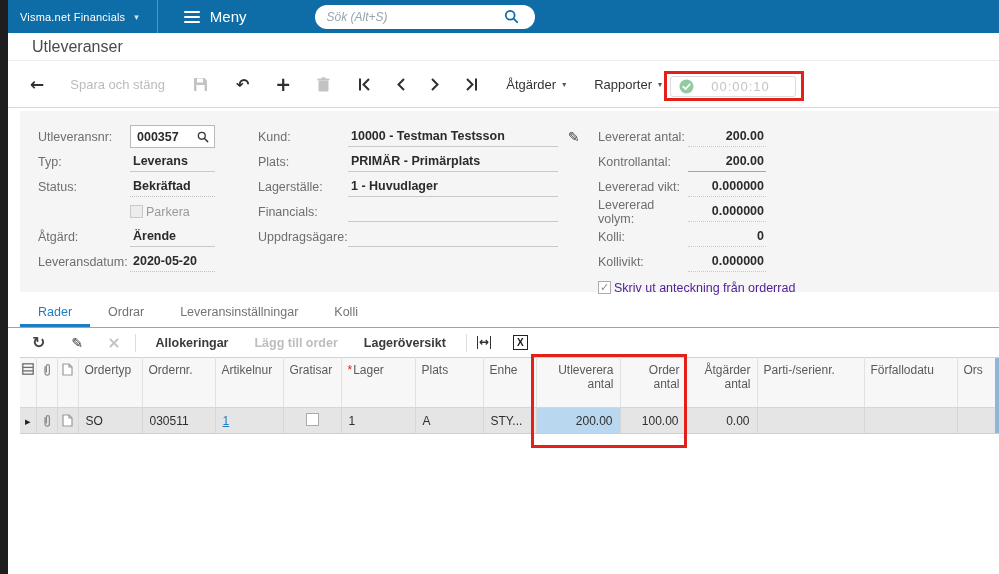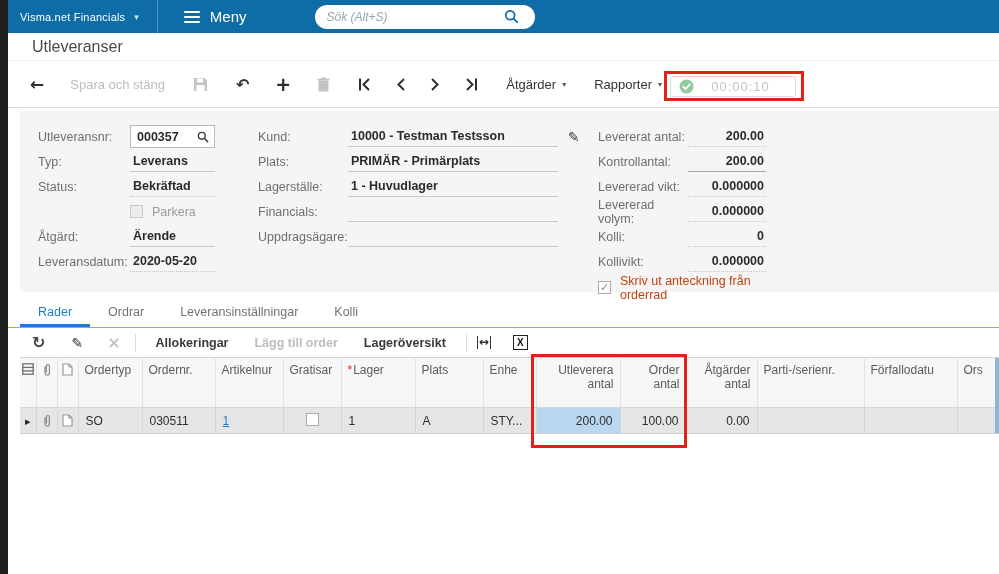--- a/index.html
+++ b/index.html
@@ -64,22 +64,22 @@
   .fcol1 .f-field { width:85px; }
   .fcol2 .f-field { width:210px; }
   .f-field.dotted { border-bottom:1px dotted #c3c3c3; }
   .fcol3 .f-field { width:78px; justify-content:flex-end; padding-right:2px; border-bottom:1px dotted #c9c9c9; }
   .fcol3 .f-field.strong { border-bottom:1px solid #a6a6a6; }
   .lookup-box { width:85px; height:23px; background:#fff; border:1px solid #b9b9b9; display:flex; align-items:center; padding:0 5px 0 6px; }
   .lookup-box .f-value { flex:1; }
   .checkbox { width:13px; height:13px; border:1px solid #ababab; background:#fff; display:inline-flex; align-items:center; justify-content:center; flex:none; }
   .checkbox.disabled { background:#ececec; border-color:#c9c9c9; }
   .checkbox.checked { color:#8a8a8a; font-size:11px; font-weight:bold; }
-  .cb-label { font-size:12.5px; color:#9a9a9a; margin-left:9px; }
-  .cb-label.dark { color:#c2410c; }
+  .cb-label { font-size:12.5px; color:#9a9a9a; margin-left:3px; }
+  .cb-label.dark { color:#4c1d95; }
   .pencil { margin-left:10px; font-size:14px; color:#3a3a3a; cursor:pointer; }
 
   
   .tabs { position:absolute; left:8px; top:300px; right:0; height:28px; border-bottom:1px solid #84cc16; display:flex; align-items:stretch; padding-left:12px; }
   .tab { display:flex; align-items:center; padding:0 18px; font-size:12.5px; color:#737373; cursor:pointer; border-bottom:3px solid transparent; }
   .tab.active { color:#1d7dc2; border-bottom-color:#1d7dc2; }
 
   
   .grid-toolbar { position:absolute; left:8px; top:328px; right:0; height:29px; background:#fff; display:flex; align-items:center; }
   .g-refresh { margin-left:24px; font-size:16px; font-weight:bold; color:#444; }

